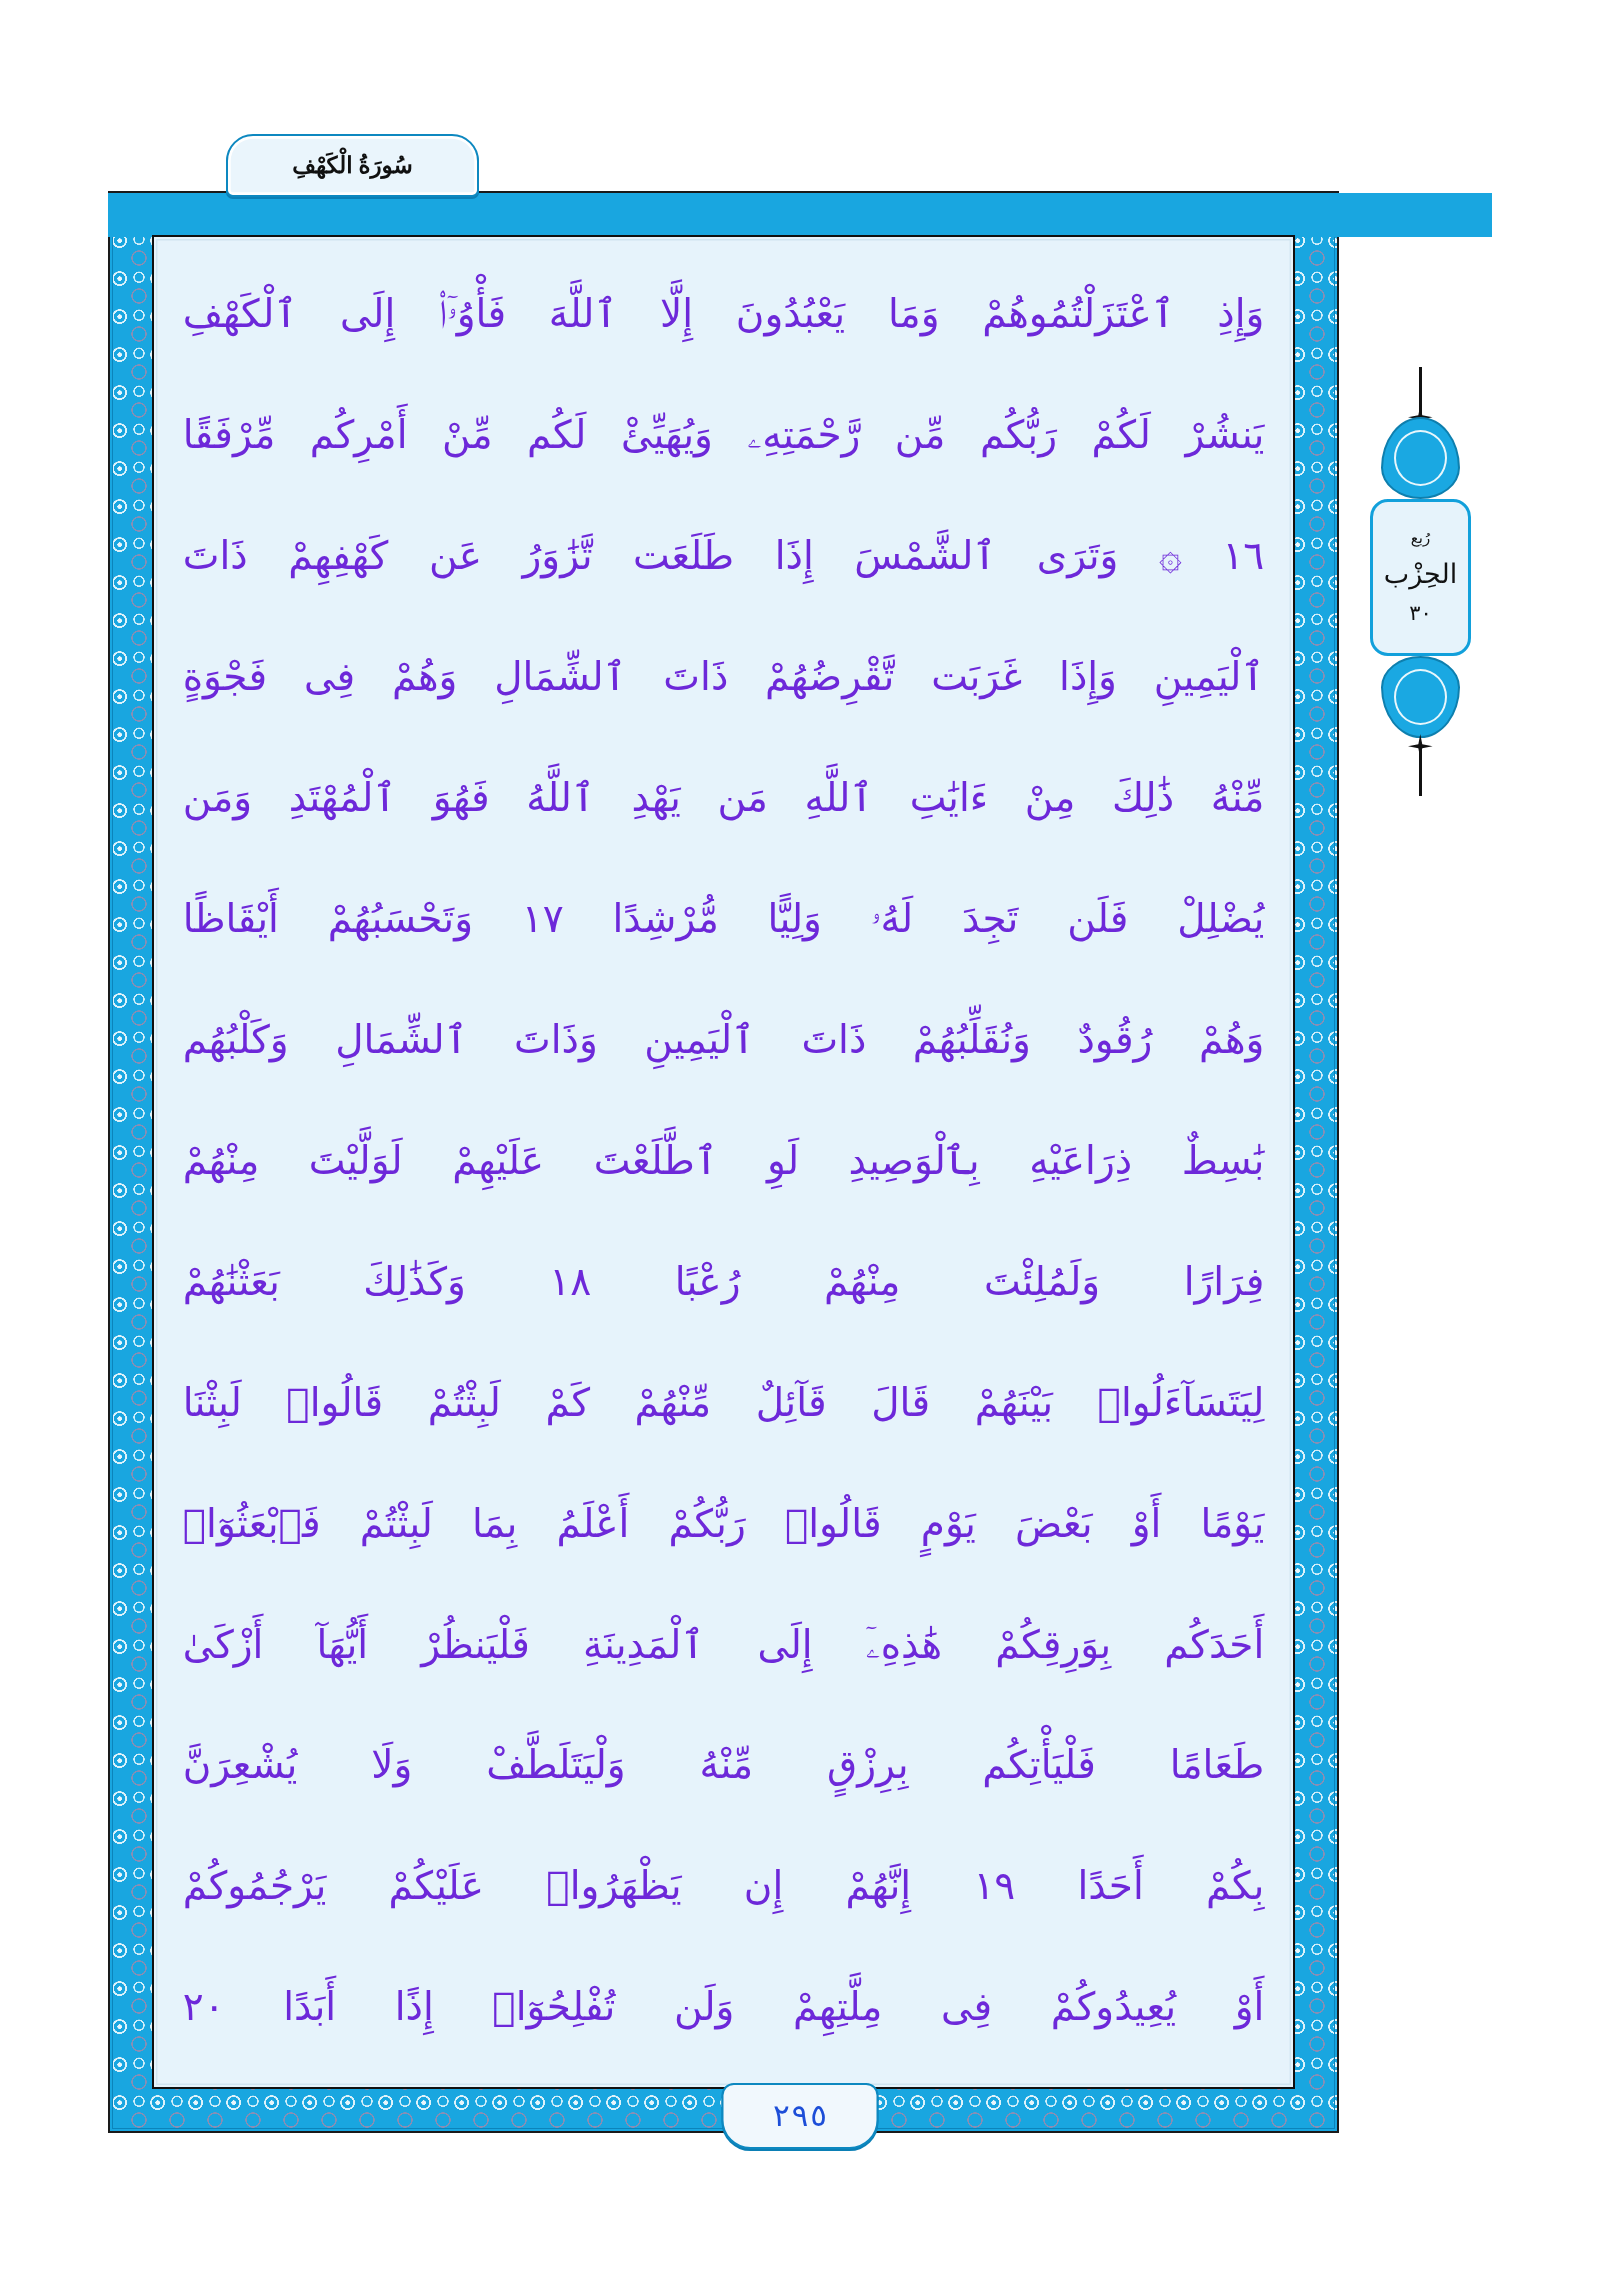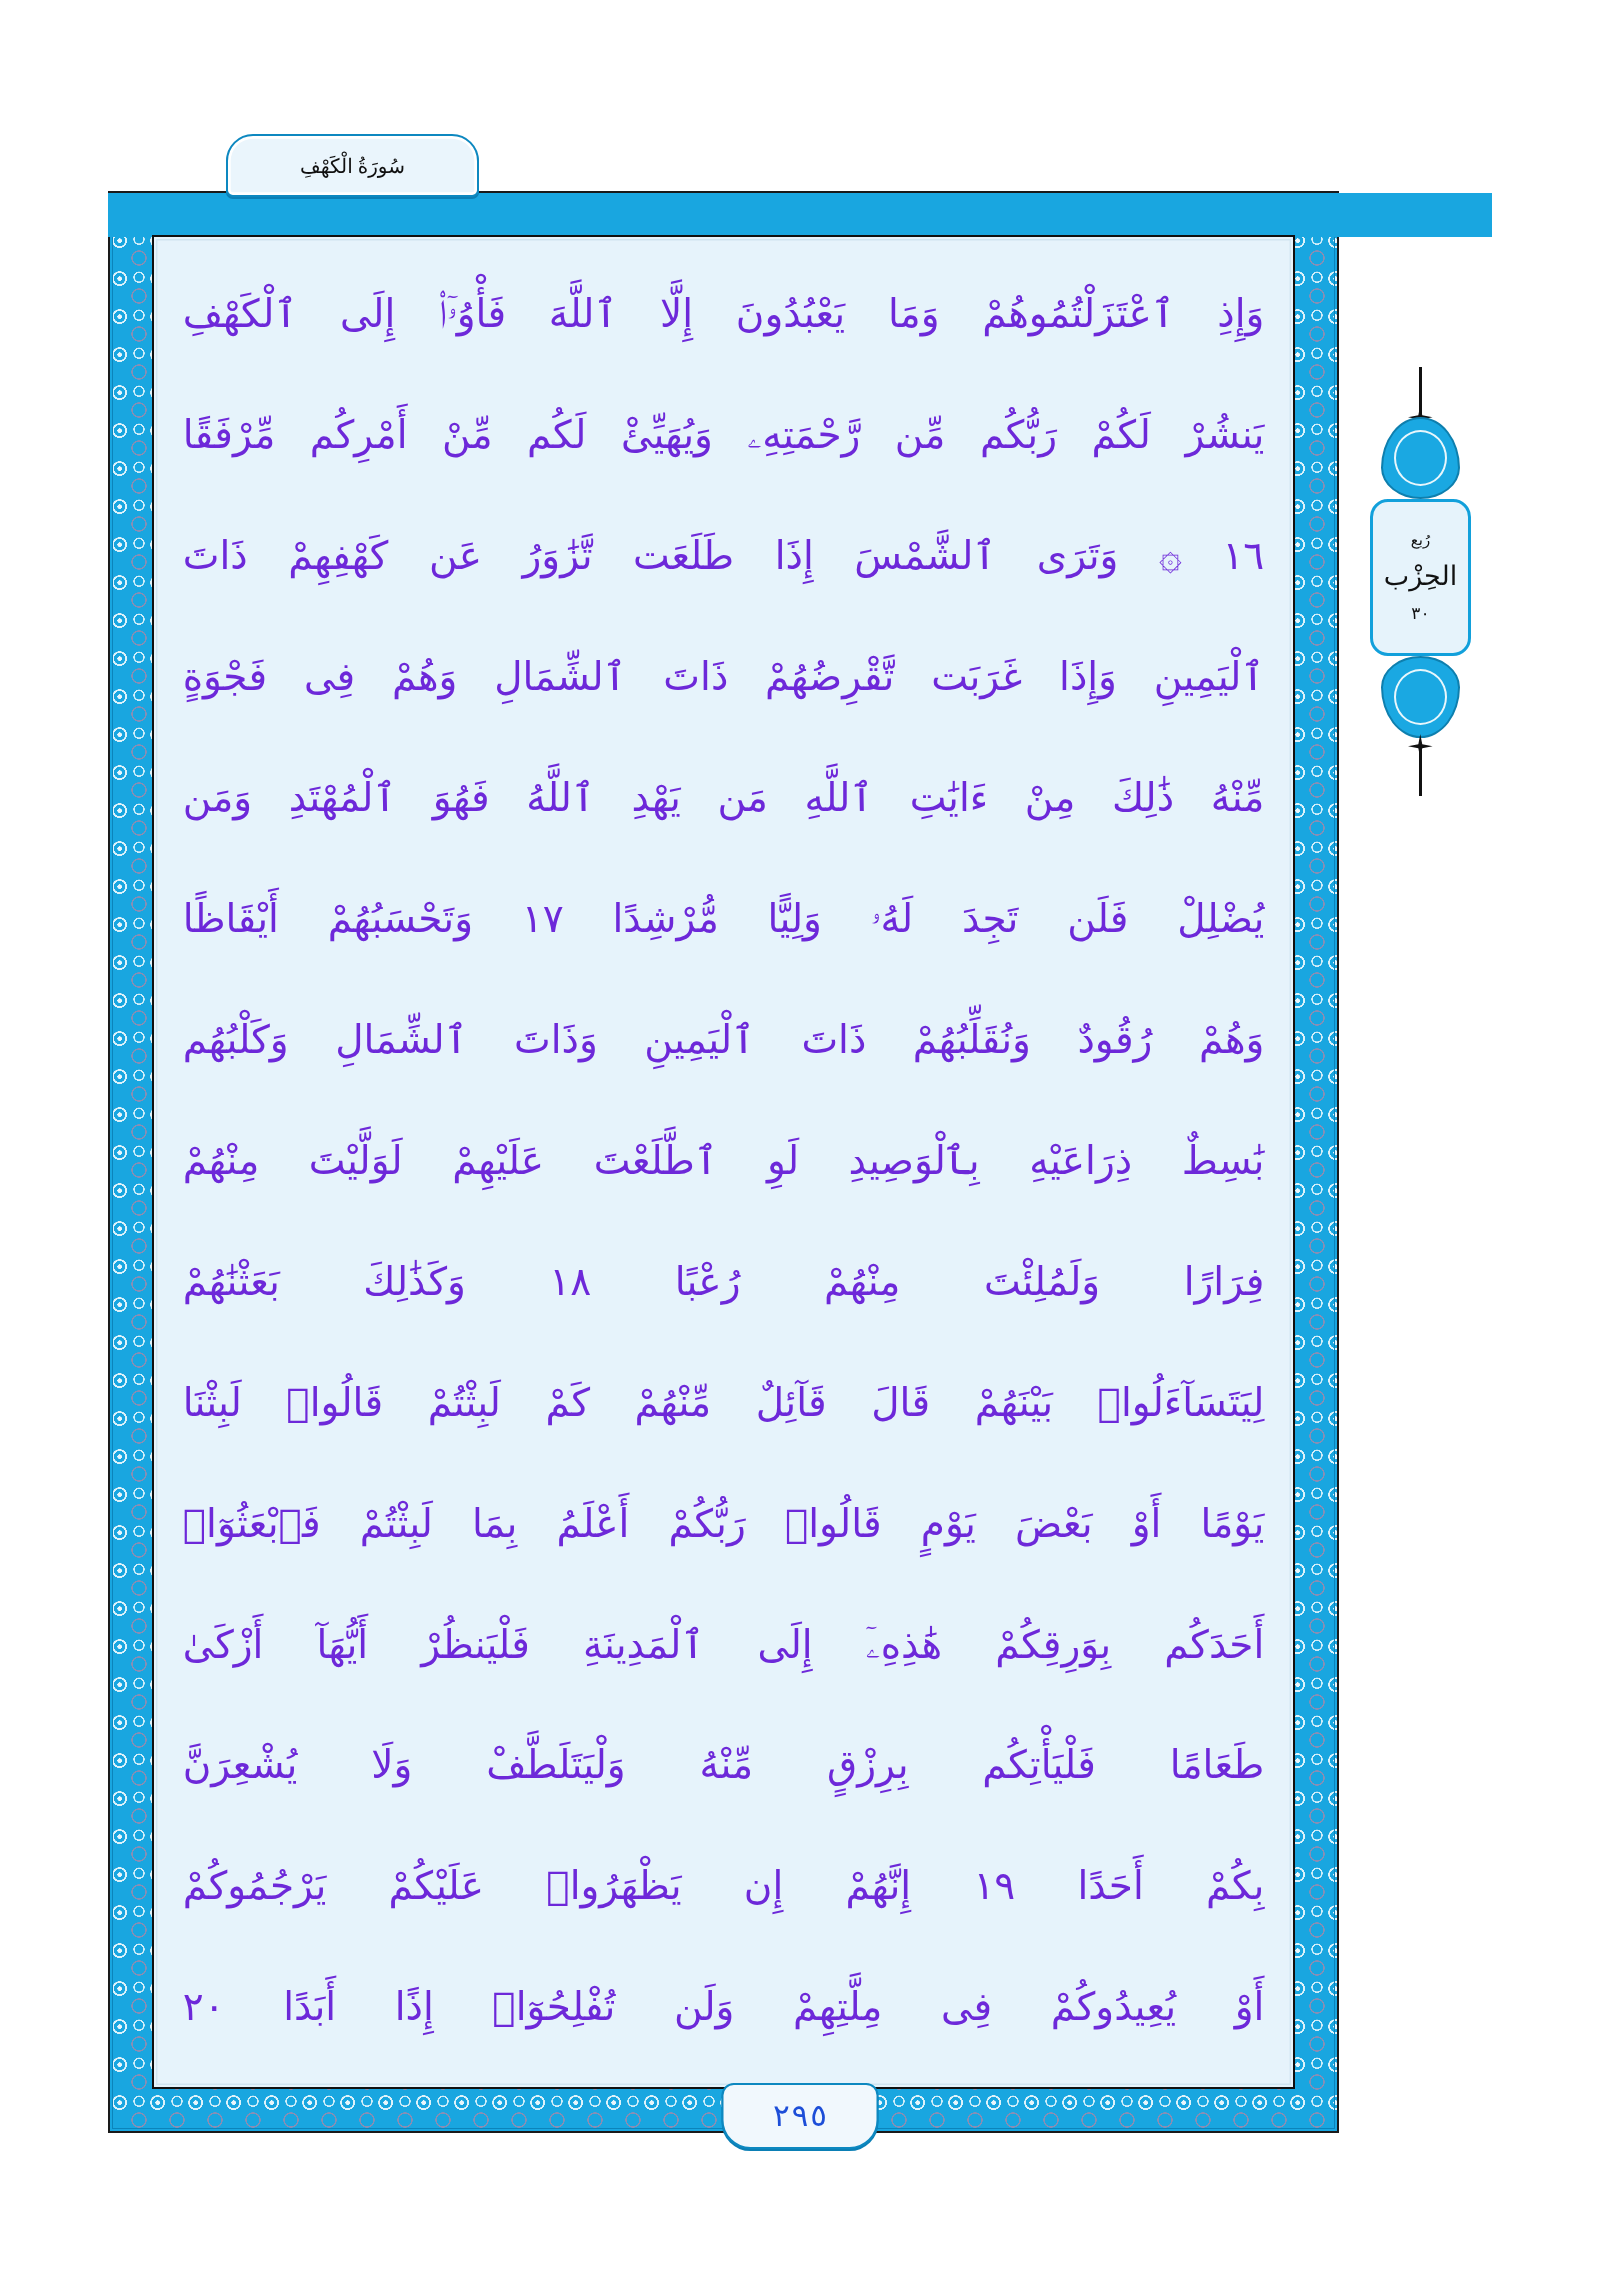--- a/index.html
+++ b/index.html
@@ -69,25 +69,25 @@
     background:#eaf5fc;
     border:2.1px solid #0d88c0;
     border-radius:27px 27px 6.8px 6.8px;
     box-sizing:border-box;
     z-index:8;
     display:flex;align-items:center;justify-content:center;
     box-shadow:0 2.1px 0 #0b7fb5, inset 0 0 0 2.7px #ffffff;
   }
   .cartouche span{
     font-family:"Liberation Serif","DejaVu Serif",serif;
-    font-size:20px;
+    font-size:23px;
     color:#101010;
     white-space:nowrap;
     direction:rtl;
-    font-weight:400;
+    font-weight:700;
     letter-spacing:0.3px;
   }
   #cart-surah{ left:226px; width:253px; }
   #cart-juz  { right:226px; width:294px; }
 
   
   .header-band{
     position:absolute;
     left:108px; right:108px;
     top:193px; height:44px;
@@ -144,21 +144,21 @@
     background:#e6f3fb;
     border:3.4px solid #12a0db;
     border-radius:18px;
     box-sizing:border-box;
     display:flex;flex-direction:column;
     align-items:center;justify-content:center;
     gap:11px;
   }
   .med-box .m-rub{ font-size:15px;color:#111;direction:rtl;}
   .med-box .m-hizb{ font-size:27px;color:#111;direction:rtl;letter-spacing:0.7px;}
-  .med-box .m-num{ font-size:17px;color:#111;direction:rtl;}
+  .med-box .m-num{ font-size:21px;color:#111;direction:rtl;}
   .med-lozenge{
     position:absolute;left:22px;width:79px;height:82px;
     background:#1aa8e2;
     border:2.7px solid #0e7fae;
     border-radius:50% 50% 50% 50% / 62% 62% 38% 38%;
     box-sizing:border-box;
   }
   .med-lozenge.top{ top:75px; }
   .med-lozenge.bot{ top:314px; transform:rotate(180deg); }
   .med-lozenge::after{

